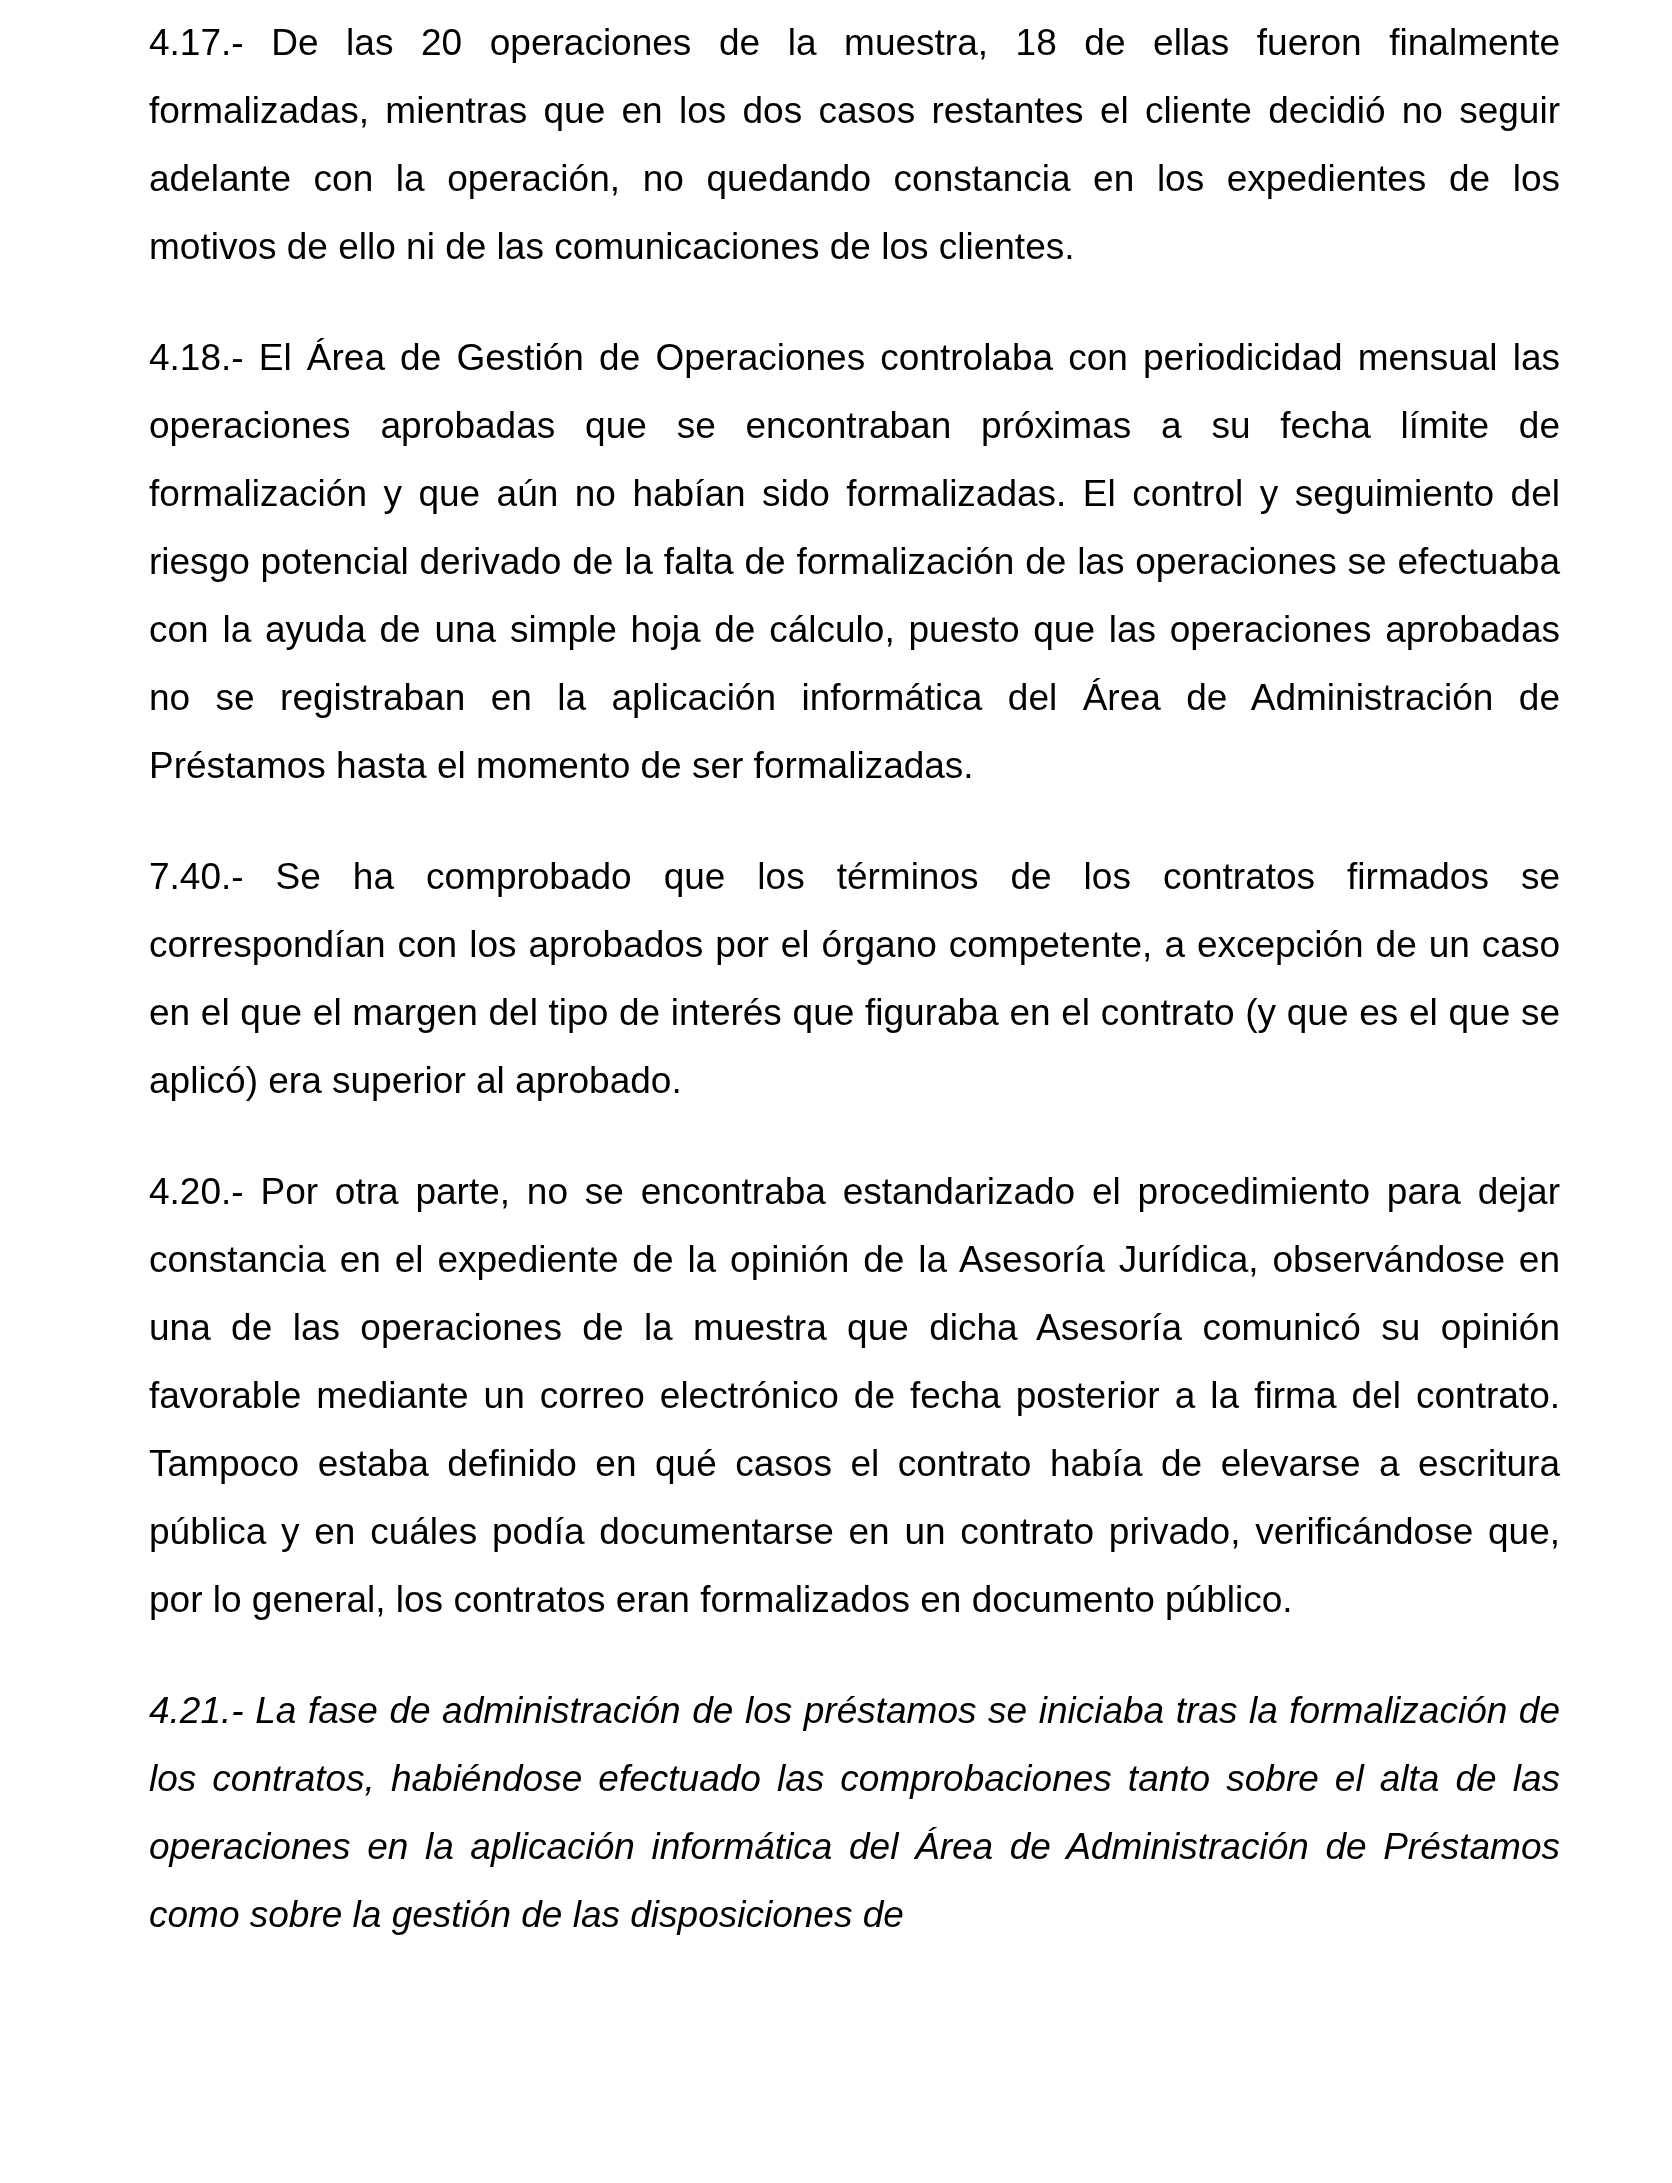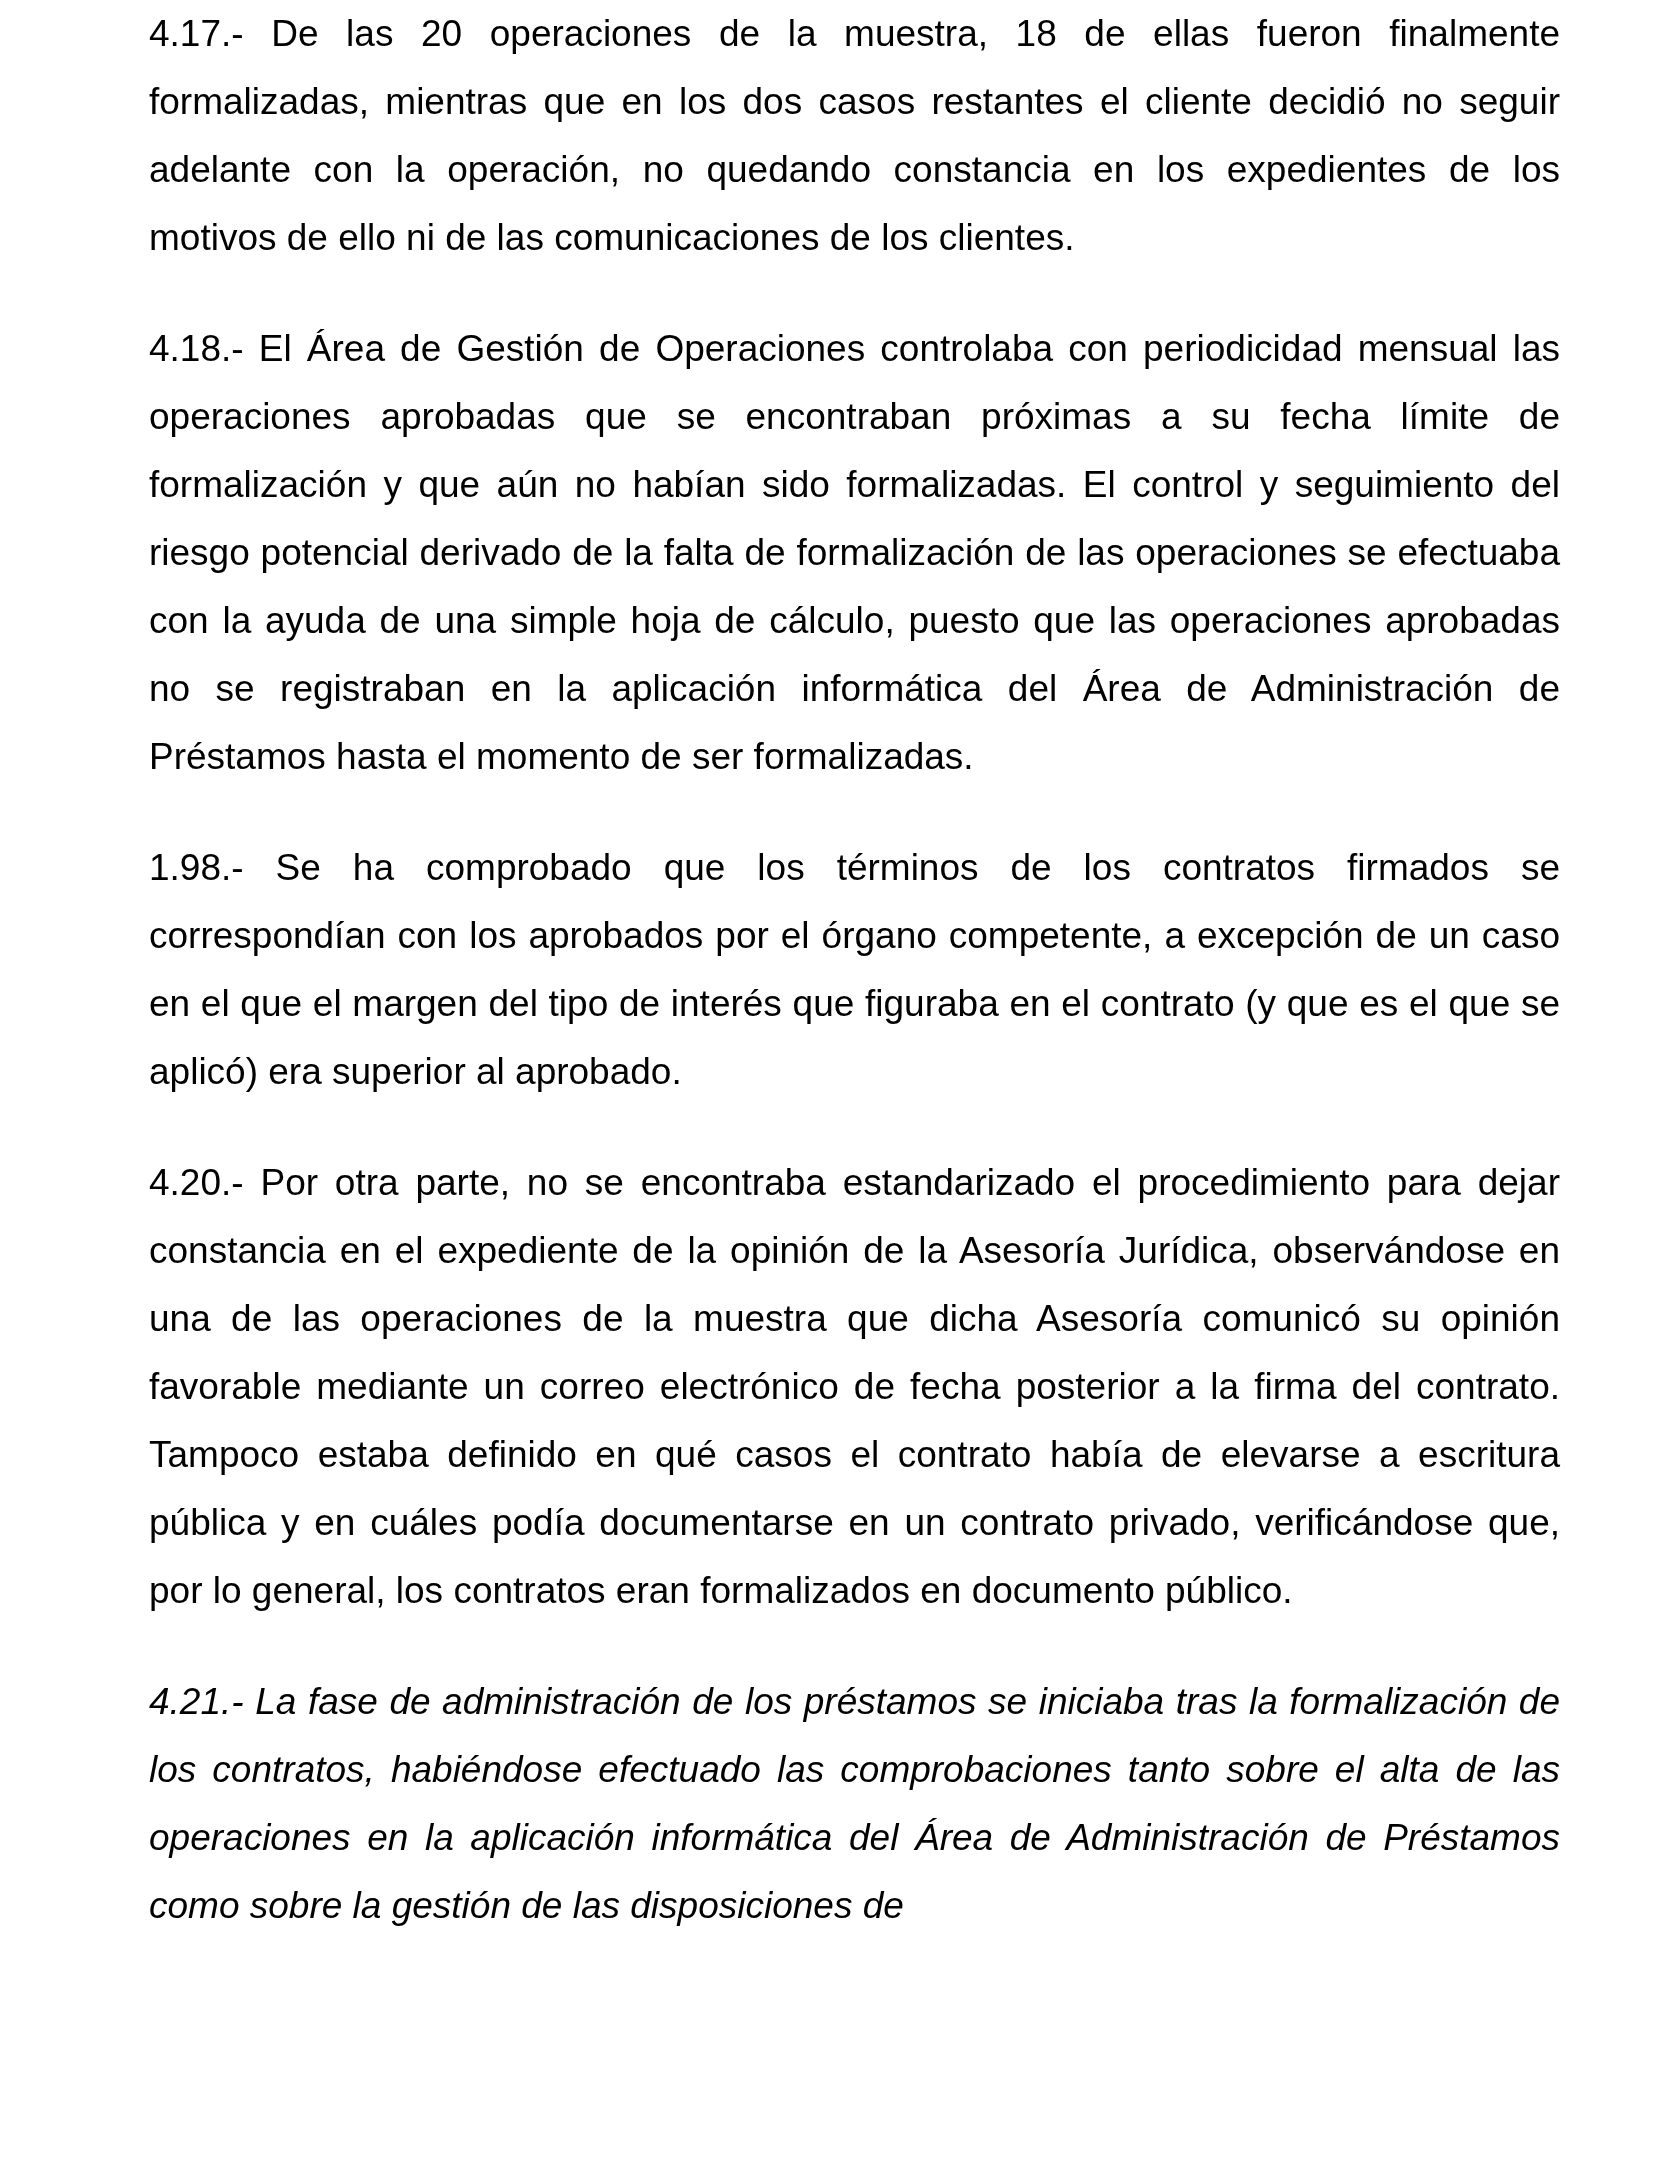--- a/index.html
+++ b/index.html
@@ -9,21 +9,21 @@
   }
   body {
     width: 1672px;
     height: 2183px;
     overflow: hidden;
   }
   .page {
     box-sizing: border-box;
     width: 1672px;
     height: 2183px;
-    padding: 0 112px 0 149px;
+    padding: 9px 112px 0 149px;
     background: #ffffff;
   }
   .para {
     margin: 0 0 43px 0;
     font-family: "Liberation Sans", sans-serif;
     font-size: 37px;
     line-height: 68px;
     color: #000000;
     text-align: justify;
     text-justify: inter-word;
@@ -38,20 +38,20 @@
 </style>
 </head>
 <body>
 
 <div class="page">
 
   <p class="para"><span class="num">4.17.-</span> <span class="txt">De las 20 operaciones de la muestra, 18 de ellas fueron finalmente formalizadas, mientras que en los dos casos restantes el cliente decidió no seguir adelante con la operación, no quedando constancia en los expedientes de los motivos de ello ni de las comunicaciones de los clientes.</span></p>
 
   <p class="para"><span class="num">4.18.-</span> <span class="txt">El Área de Gestión de Operaciones controlaba con periodicidad mensual las operaciones aprobadas que se encontraban próximas a su fecha límite de formalización y que aún no habían sido formalizadas. El control y seguimiento del riesgo potencial derivado de la falta de formalización de las operaciones se efectuaba con la ayuda de una simple hoja de cálculo, puesto que las operaciones aprobadas no se registraban en la aplicación informática del Área de Administración de Préstamos hasta el momento de ser formalizadas.</span></p>
 
-  <p class="para"><span class="num">1.98.-</span> <span class="txt">Se ha comprobado que los términos de los contratos firmados se correspondían con los aprobados por el órgano competente, a excepción de un caso en el que el margen del tipo de interés que figuraba en el contrato (y que es el que se aplicó) era superior al aprobado.</span></p>
+  <p class="para"><span class="num">7.40.-</span> <span class="txt">Se ha comprobado que los términos de los contratos firmados se correspondían con los aprobados por el órgano competente, a excepción de un caso en el que el margen del tipo de interés que figuraba en el contrato (y que es el que se aplicó) era superior al aprobado.</span></p>
 
   <p class="para"><span class="num">4.20.-</span> <span class="txt">Por otra parte, no se encontraba estandarizado el procedimiento para dejar constancia en el expediente de la opinión de la Asesoría Jurídica, observándose en una de las operaciones de la muestra que dicha Asesoría comunicó su opinión favorable mediante un correo electrónico de fecha posterior a la firma del contrato. Tampoco estaba definido en qué casos el contrato había de elevarse a escritura pública y en cuáles podía documentarse en un contrato privado, verificándose que, por lo general, los contratos eran formalizados en documento público.</span></p>
 
   <p class="para"><span class="num">4.21.-</span> <span class="txt">La fase de administración de los préstamos se iniciaba tras la formalización de los contratos, habiéndose efectuado las comprobaciones tanto sobre el alta de las operaciones en la aplicación informática del Área de Administración de Préstamos como sobre la gestión de las disposiciones de</span></p>
 
 </div>
 
 
 </body></html>

